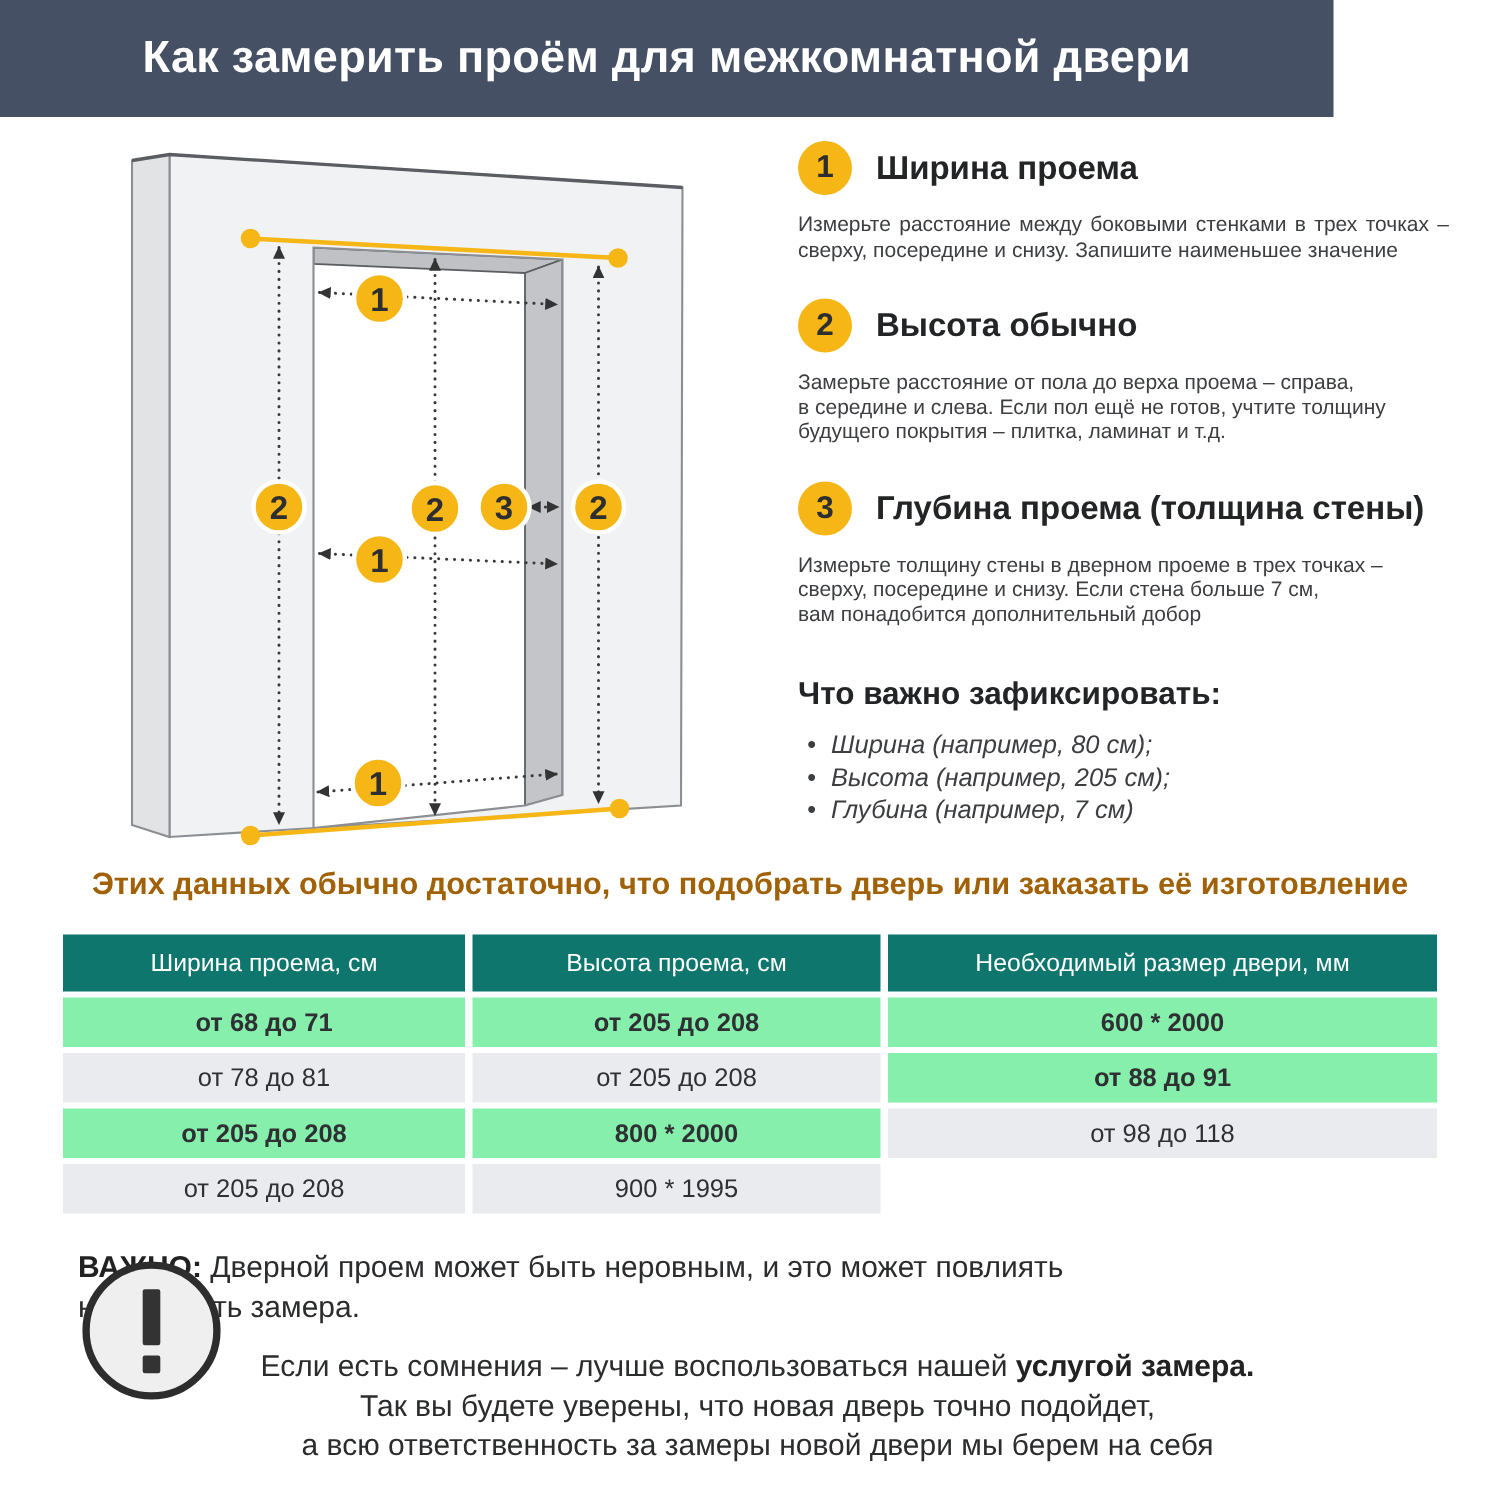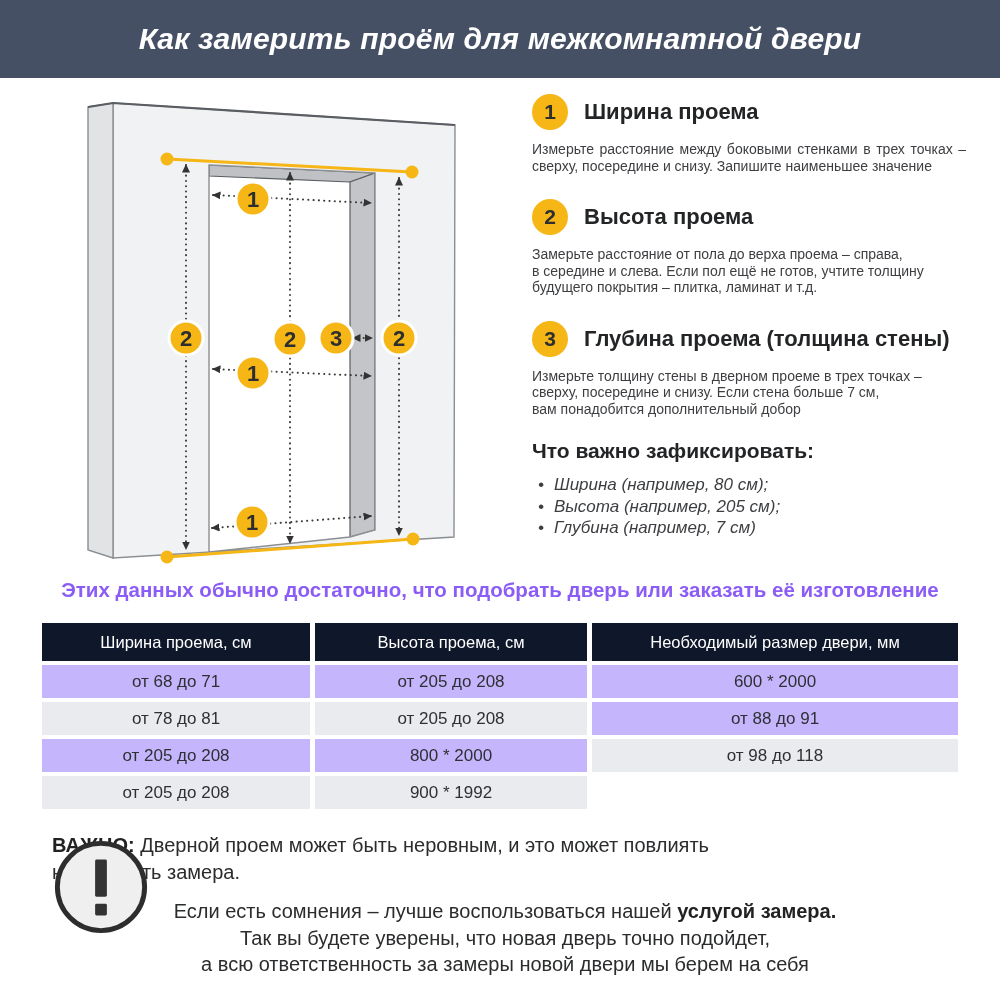--- a/index.html
+++ b/index.html
@@ -4,22 +4,22 @@
 <style>
   * { box-sizing: border-box; }
   html,body { margin:0; padding:0; }
   body {
     width:1000px; height:1000px; position:relative; background:#ffffff;
     font-family:"Liberation Sans", sans-serif; color:#2e2f31; overflow:hidden;
   }
 
   
   .topbar {
-    position:absolute; left:0; top:0; width:1000px; height:78px;
-    background:#455064; display:flex; align-items:center; justify-content:center;font-style:italic;
+    position:absolute; left:0; top:0; width:889px; height:78px;
+    background:#455064; display:flex; align-items:center; justify-content:center;
   }
   .topbar h1 { margin:0; color:#ffffff; font-size:30px; font-weight:bold; letter-spacing:.2px; }
 
   
   .diagram { position:absolute; left:55px; top:85px; width:460px; height:500px; }
 
   
   .steps { position:absolute; left:532px; top:94px; width:434px; }
   .step-head { display:flex; align-items:center; gap:16px; }
   .step-badge {
@@ -29,48 +29,48 @@
   }
   .step-title { font-size:22px; font-weight:bold; color:#232426; }
   .step-body {
     margin:11px 0 0 0; font-size:14px; line-height:1.18; color:#3c3e41;
   }
   .step-body.justify { text-align:justify; }
   .step-body.prelines { white-space:pre-line; }
   .step { margin-top:25px; }
   .step:first-child { margin-top:0; }
 
-  .checklist { margin-top:22px; }
+  .checklist { margin-top:34px; }
   .checklist-title { font-size:21px; font-weight:bold; color:#232426; }
   .checklist ul { list-style:none; margin:11px 0 0 0; padding:0;font-style:italic; }
   .checklist li {
     font-size:17px; line-height:21.5px; color:#3c3e41; padding-left:22px; position:relative;
   }
   .checklist li::before { content:"•"; position:absolute; left:6px; top:0; color:#3c3e41; }
 
   
   .lead {
     position:absolute; left:0; top:578px; width:1000px; text-align:center;
-    font-size:20.5px; font-weight:bold; color:#8b5cf6;
+    font-size:20.5px; font-weight:bold; color:#a16207;
   }
 
   
   .size-table {
     position:absolute; left:42px; top:623px; width:916px;
     display:grid; grid-template-columns:268px 272px 366px; column-gap:5px; row-gap:4px;
   }
   .size-table .hcell {
-    background:#0f172a; color:#ffffff; height:38px; font-size:16.5px;
+    background:#0f766e; color:#ffffff; height:38px; font-size:16.5px;
     display:flex; align-items:center; justify-content:center;
   }
   .size-table .cell {
     height:33px; font-size:17px; color:#2f3033;
     display:flex; align-items:center; justify-content:center;
   }
-  .size-table .row-light { background:#c4b5fd; }
+  .size-table .row-light { background:#86efac;font-weight:bold; }
   .size-table .row-grey  { background:#e9ebee; }
 
   
   .notice { position:absolute; left:52px; top:832px; width:906px; }
   .notice-icon { position:absolute; left:0; top:6px; width:98px; height:98px; }
   .notice-text { }
   .notice p {
     margin:0; font-size:20px; line-height:26.5px; color:#2b2c2e; white-space:pre-line;
   }
   .notice p + p { margin-top:13px;text-align:center; }
@@ -159,21 +159,21 @@
     <div class="step-head">
       <div class="step-badge">1</div>
       <div class="step-title">Ширина проема</div>
     </div>
     <p class="step-body justify">Измерьте расстояние между боковыми стенками в трех точках – сверху, посередине и снизу. Запишите наименьшее значение</p>
   </div>
 
   <div class="step">
     <div class="step-head">
       <div class="step-badge">2</div>
-      <div class="step-title">Высота проема</div>
+      <div class="step-title">Высота обычно</div>
     </div>
     <p class="step-body prelines">Замерьте расстояние от пола до верха проема – справа,
 в середине и слева. Если пол ещё не готов, учтите толщину
 будущего покрытия – плитка, ламинат и т.д.</p>
   </div>
 
   <div class="step">
     <div class="step-head">
       <div class="step-badge">3</div>
       <div class="step-title">Глубина проема (толщина стены)</div>
@@ -206,21 +206,21 @@
 
   <div class="cell row-grey">от 78 до 81</div>
   <div class="cell row-grey">от 205 до 208</div>
 
   <div class="cell row-light">от 88 до 91</div>
   <div class="cell row-light">от 205 до 208</div>
   <div class="cell row-light">800 * 2000</div>
 
   <div class="cell row-grey">от 98 до 118</div>
   <div class="cell row-grey">от 205 до 208</div>
-  <div class="cell row-grey">900 * 1992</div>
+  <div class="cell row-grey">900 * 1995</div>
 </div>
 
 <div class="notice">
   <svg class="notice-icon" viewBox="0 0 100 100">
     <circle cx="50" cy="50" r="44.5" fill="#efefef" stroke="#2d2d2d" stroke-width="5"></circle>
     <rect x="44" y="22" width="12" height="38" rx="1.5" fill="#333333"></rect>
     <rect x="44" y="67" width="12" height="12" rx="1.5" fill="#333333"></rect>
   </svg>
   <div class="notice-text">
     <p><b>ВАЖНО:</b><span> Дверной проем может быть неровным, и это может повлиять

